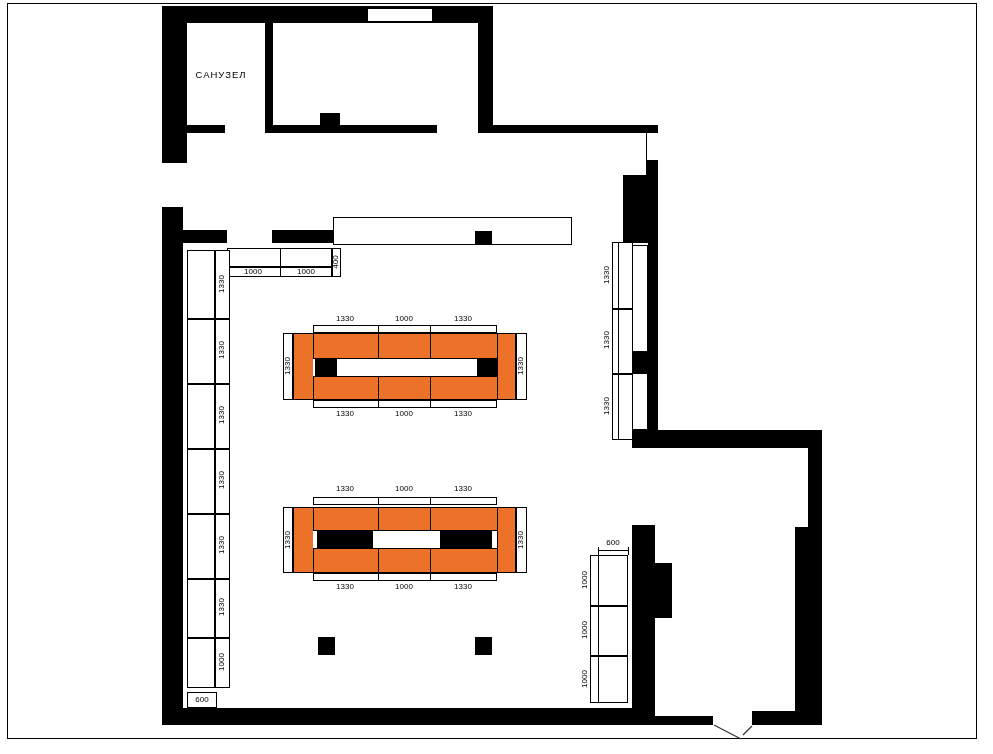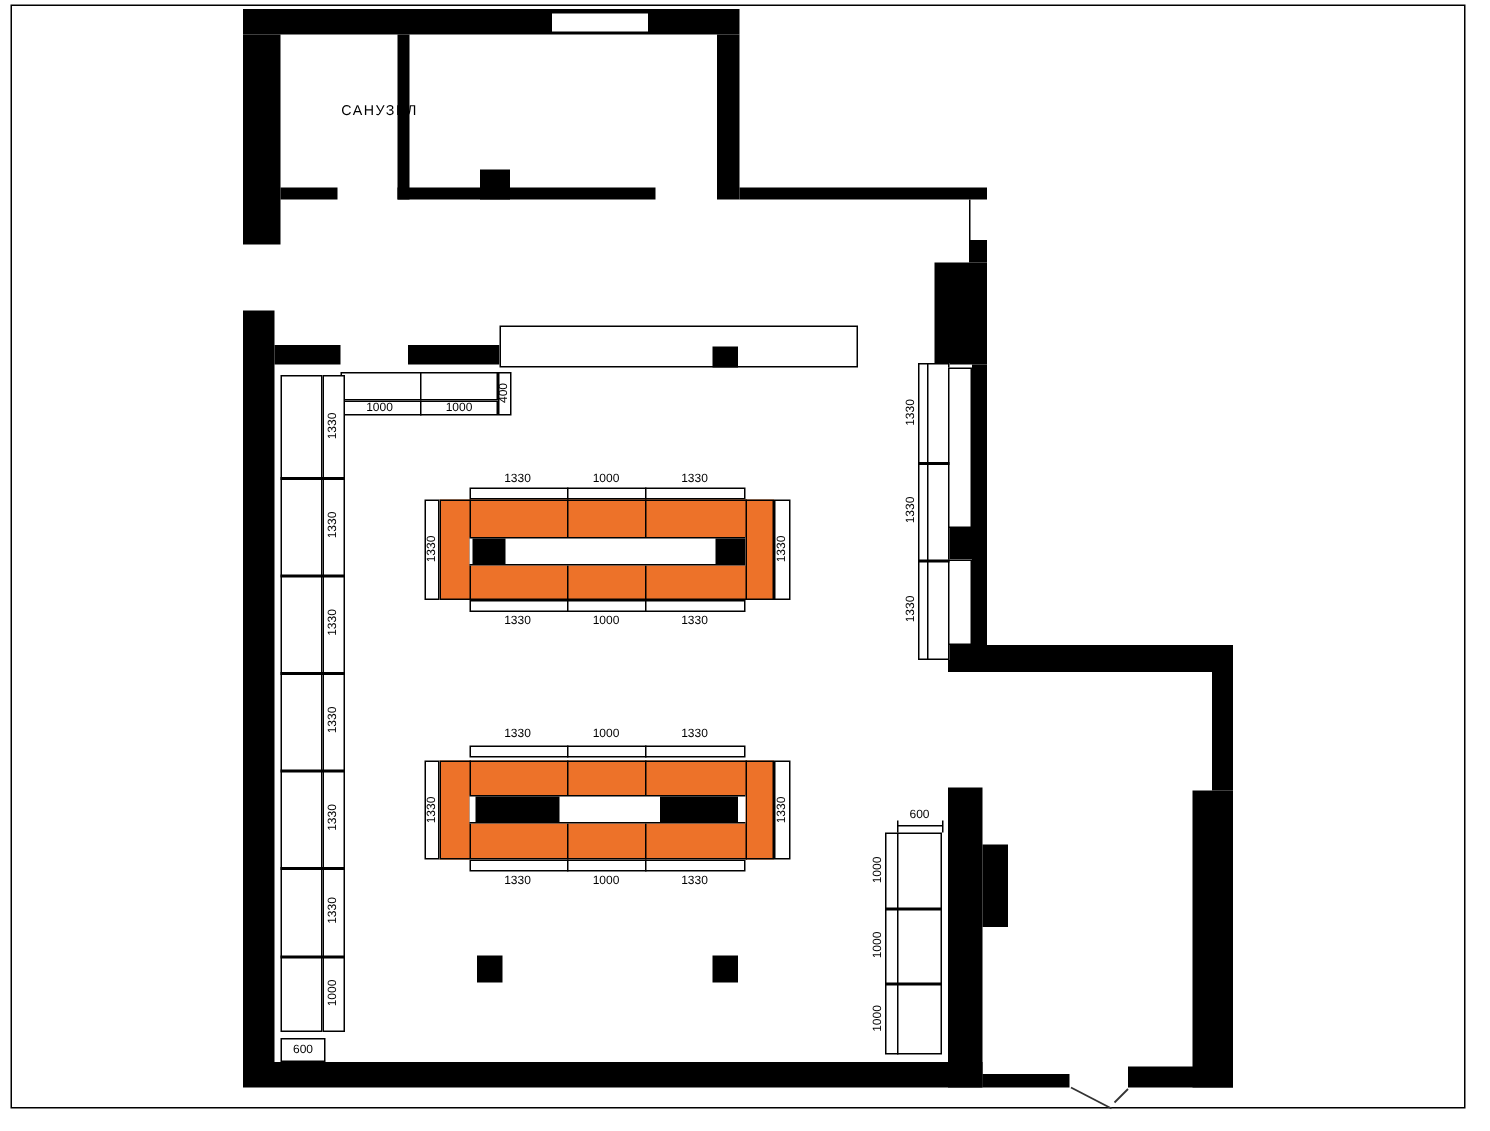--- a/index.html
+++ b/index.html
@@ -53,21 +53,21 @@
   <div class="wall" style="left:655px;top:716px;width:58px;height:9px;"></div>
   <div class="wall" style="left:752px;top:711px;width:70px;height:14px;"></div>
   <div class="wall" style="left:183px;top:230px;width:44px;height:13px;"></div>
   <div class="wall" style="left:272px;top:230px;width:61px;height:13px;"></div>
 
   <svg width="993" height="754">
     <line x1="714" y1="725" x2="741" y2="739" stroke="#333" stroke-width="1.2"></line>
     <line x1="752" y1="726" x2="743" y2="735" stroke="#333" stroke-width="1.2"></line>
   </svg>
 
-  <div class="room-label" style="left:221px;top:74px;margin-left:32px;">САНУЗЕЛ</div>
+  <div class="room-label" style="left:221px;top:74px;">САНУЗЕЛ</div>
 
   <div class="box" style="left:333px;top:217px;width:239px;height:28px;"></div>
   <div class="blk" style="left:475px;top:231px;width:17px;height:14px;"></div>
 
   <div class="box" style="left:227px;top:248px;width:105px;height:19px;"></div>
   <div class="vline" style="left:280px;top:248px;height:19px;"></div>
   <div class="box" style="left:227px;top:267px;width:105px;height:10px;"></div>
   <div class="vline" style="left:280px;top:267px;height:10px;"></div>
   <div class="hl" style="left:253px;top:272px;">1000</div>
   <div class="hl" style="left:306px;top:272px;">1000</div>

